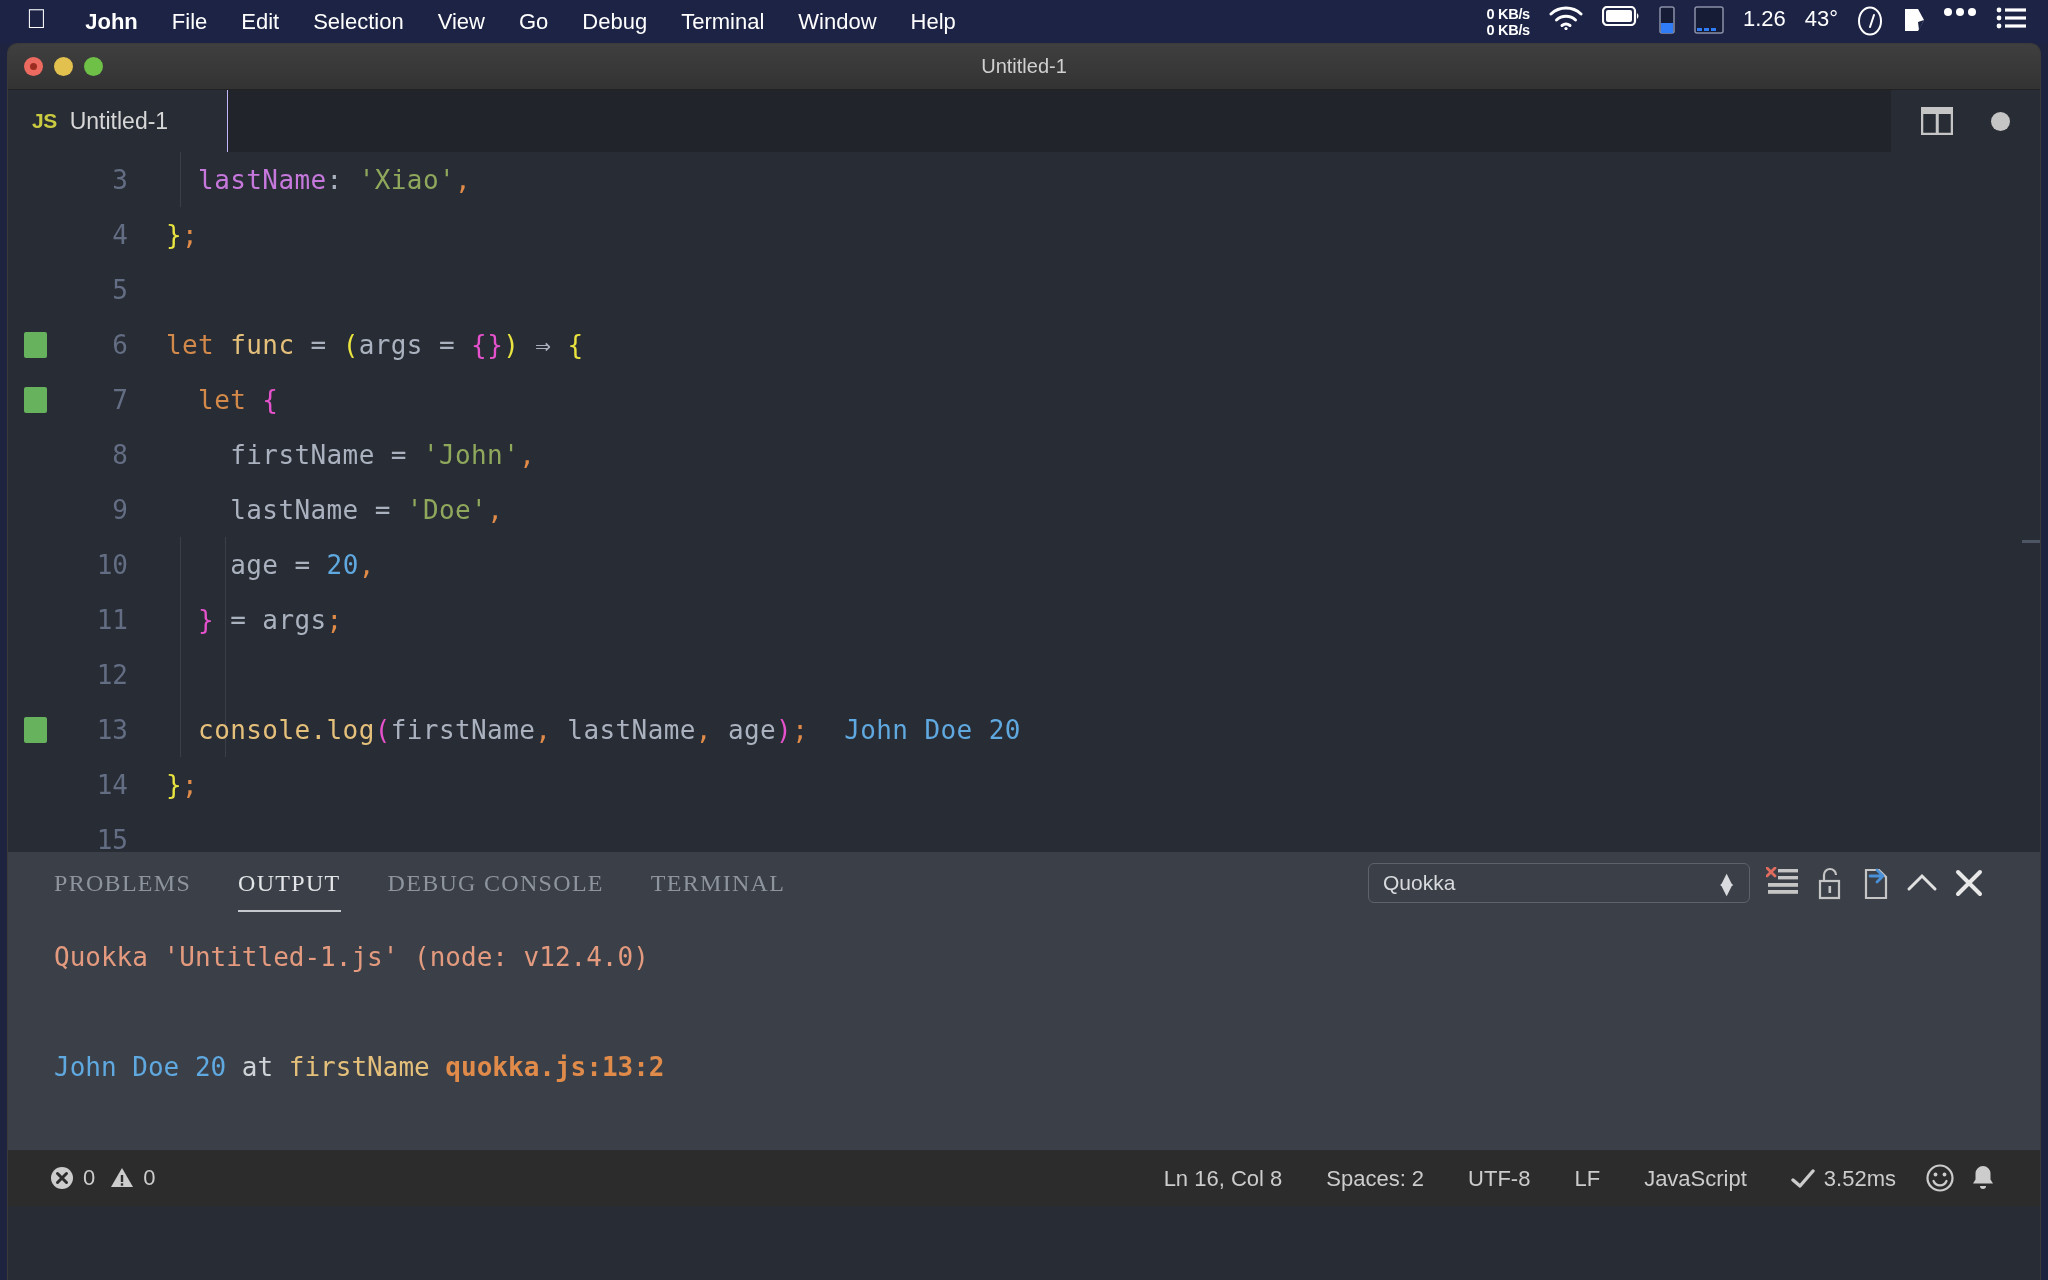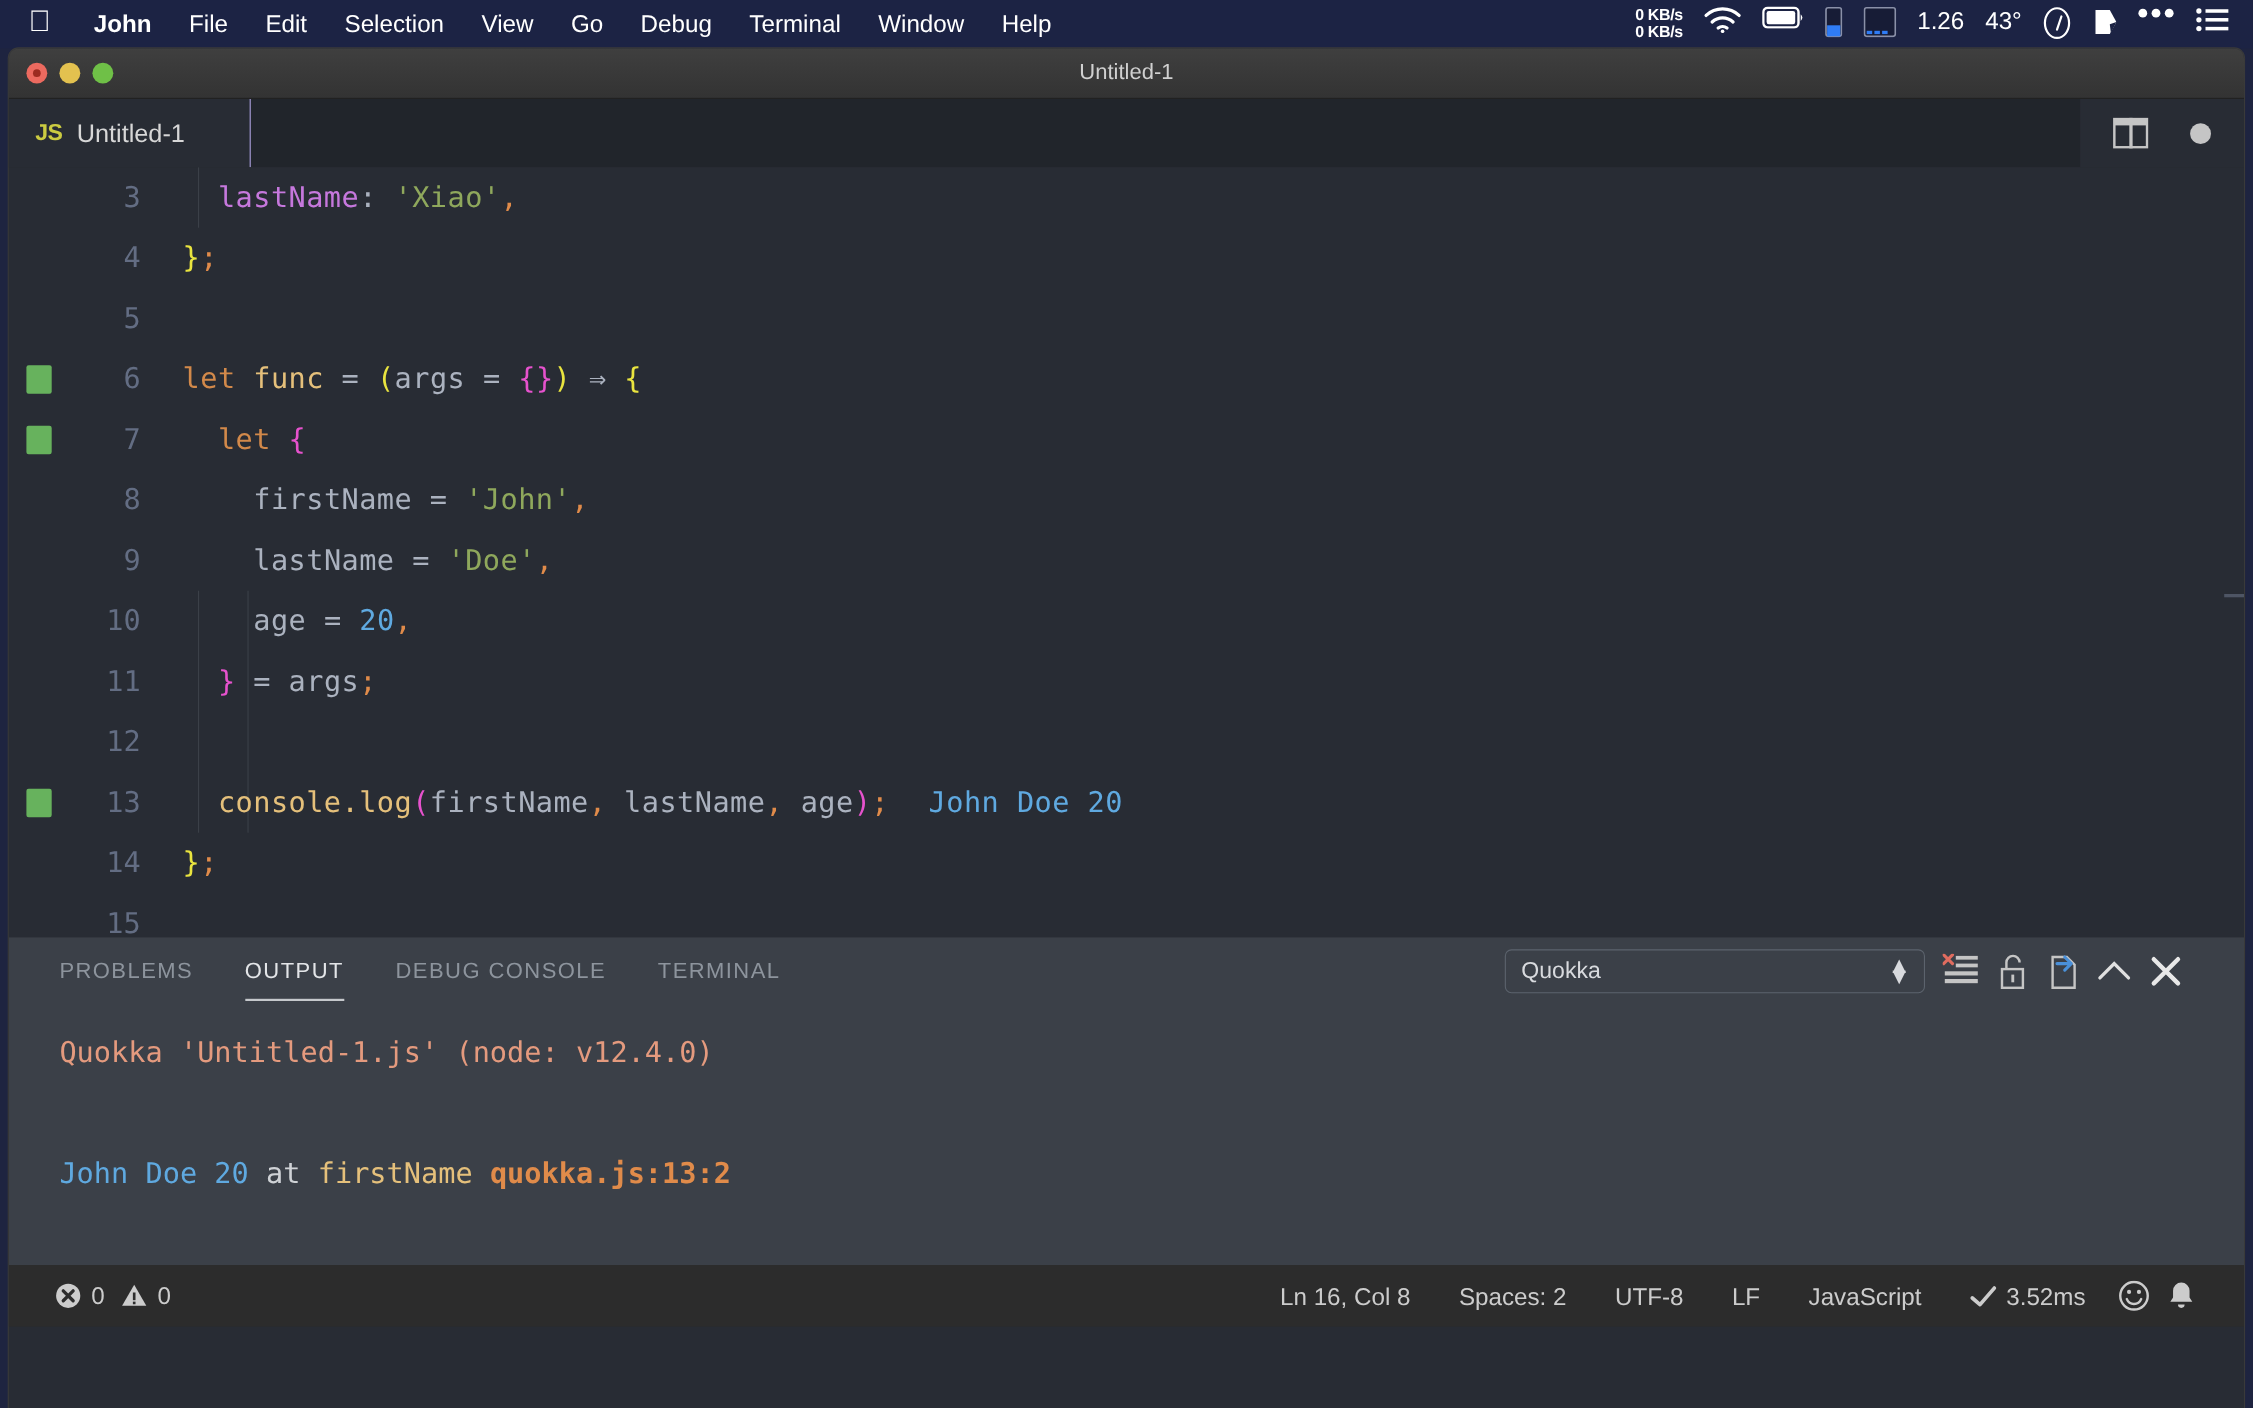--- a/index.html
+++ b/index.html
@@ -118,22 +118,22 @@
     background: #4e5564;
   }
 
   
   .panel { background: #3b4048; height: 298px; display: flex; flex-direction: column; }
   .panel-head {
     height: 62px; display: flex; align-items: center; padding-left: 46px;
     position: relative;
   }
   .ptab {
-    font-size: 20px; color: #8d949d; letter-spacing: 1.3px; margin-right: 47px;
-    position: relative; padding: 6px 0; white-space: nowrap;
+    font-size: 24px; color: #8d949d; letter-spacing: 1.3px; margin-right: 47px;
+    position: relative; padding: 6px 0; white-space: nowrap; font-family: Liberation Serif, serif;
   }
   .ptab.active { color: #e3e5e8; }
   .ptab.active::after {
     content: ""; position: absolute; left: 0; right: 0; bottom: -9px;
     height: 2px; background: #c5c8cc;
   }
   .panel-head .grow { flex: 1; }
   .panel-tools { display: flex; align-items: center; gap: 16px; padding-right: 56px; }
   .selectbox {
     width: 382px; height: 40px; border: 1px solid #5c636d; border-radius: 6px;

